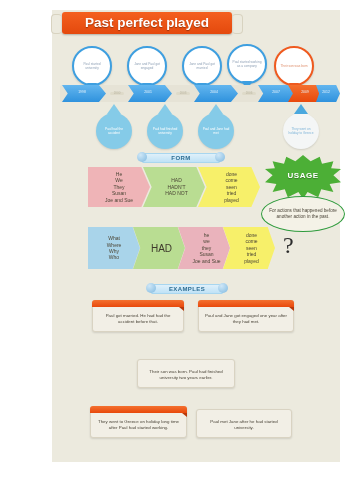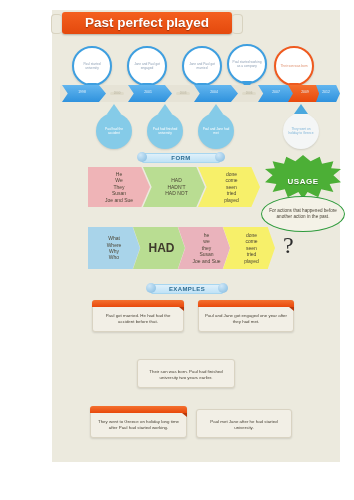--- a/index.html
+++ b/index.html
@@ -72,37 +72,37 @@
   .banner .knob.l{left:-6px;}
   .banner .knob.r{right:-6px;}
 
   
   .fchev{position:absolute;
       clip-path:polygon(0 0,86% 0,100% 50%,86% 100%,0 100%,14% 50%);
       display:flex;align-items:center;justify-content:center;}
   .fchev.first{clip-path:polygon(0 0,86% 0,100% 50%,86% 100%,0 100%);}
   .fchev .ftxt{text-align:center;font-size:5px;line-height:6.4px;color:#4c4636;
       padding-left:5px;}
-  .fchev .ftxt.big{font-size:12px;font-weight:bold;color:#3e3a2c;line-height:11px;}
+  .fchev .ftxt.big{font-size:10px;font-weight:normal;color:#3e3a2c;line-height:11px;}
   .c-pink{background:#efb4b7;}
   .c-green{background:#b9dd92;}
   .c-yellow{background:#f7f06a;}
   .c-blue{background:#a9d4ea;}
   .c-pink2{background:#eab3bc;}
 
   .qmark{position:absolute;font-size:24px;color:#2b2b2b;
       font-family:"Liberation Serif",serif;}
 
   
   .burst{position:absolute;width:76px;height:44px;background:#4caf36;
      clip-path:polygon(50% 0%,60% 14%,72% 4%,75% 20%,90% 14%,87% 30%,100% 32%,
        90% 46%,100% 62%,85% 66%,90% 84%,74% 78%,70% 96%,56% 84%,50% 100%,
        44% 84%,30% 96%,26% 78%,10% 84%,15% 66%,0% 62%,10% 46%,0% 32%,
        13% 30%,10% 14%,25% 20%,28% 4%,40% 14%);}
-  .burst .utxt{position:absolute;left:0;right:0;top:22px;text-align:center;
+  .burst .utxt{position:absolute;left:0;right:0;top:16px;text-align:center;
       font-size:8px;font-weight:bold;color:#ffffff;letter-spacing:.5px;
       text-shadow:0 1px 1px rgba(0,0,0,.3);}
   .usage-oval{position:absolute;width:84px;height:36px;border-radius:50%;
       background:#f4f2e7;border:1.5px solid #2e9b3c;box-sizing:border-box;
       display:flex;align-items:center;justify-content:center;}
   .usage-oval .otxt{text-align:center;font-size:4.6px;line-height:6px;color:#4a4438;
       padding:0 6px;}
 
   
   .card{position:absolute;background:#f2efe6;border:1px solid #d9d3c2;

